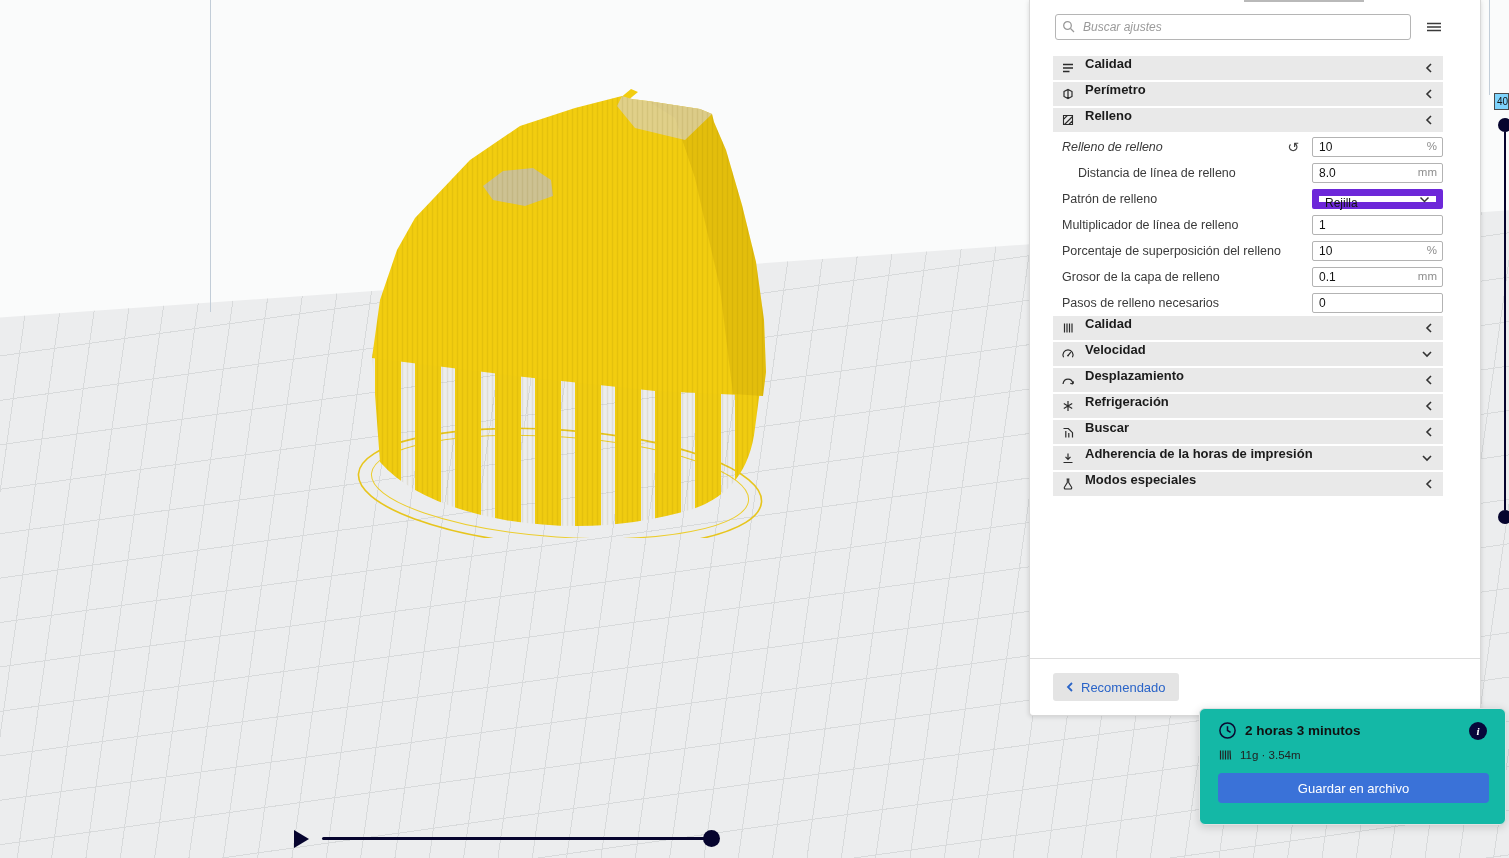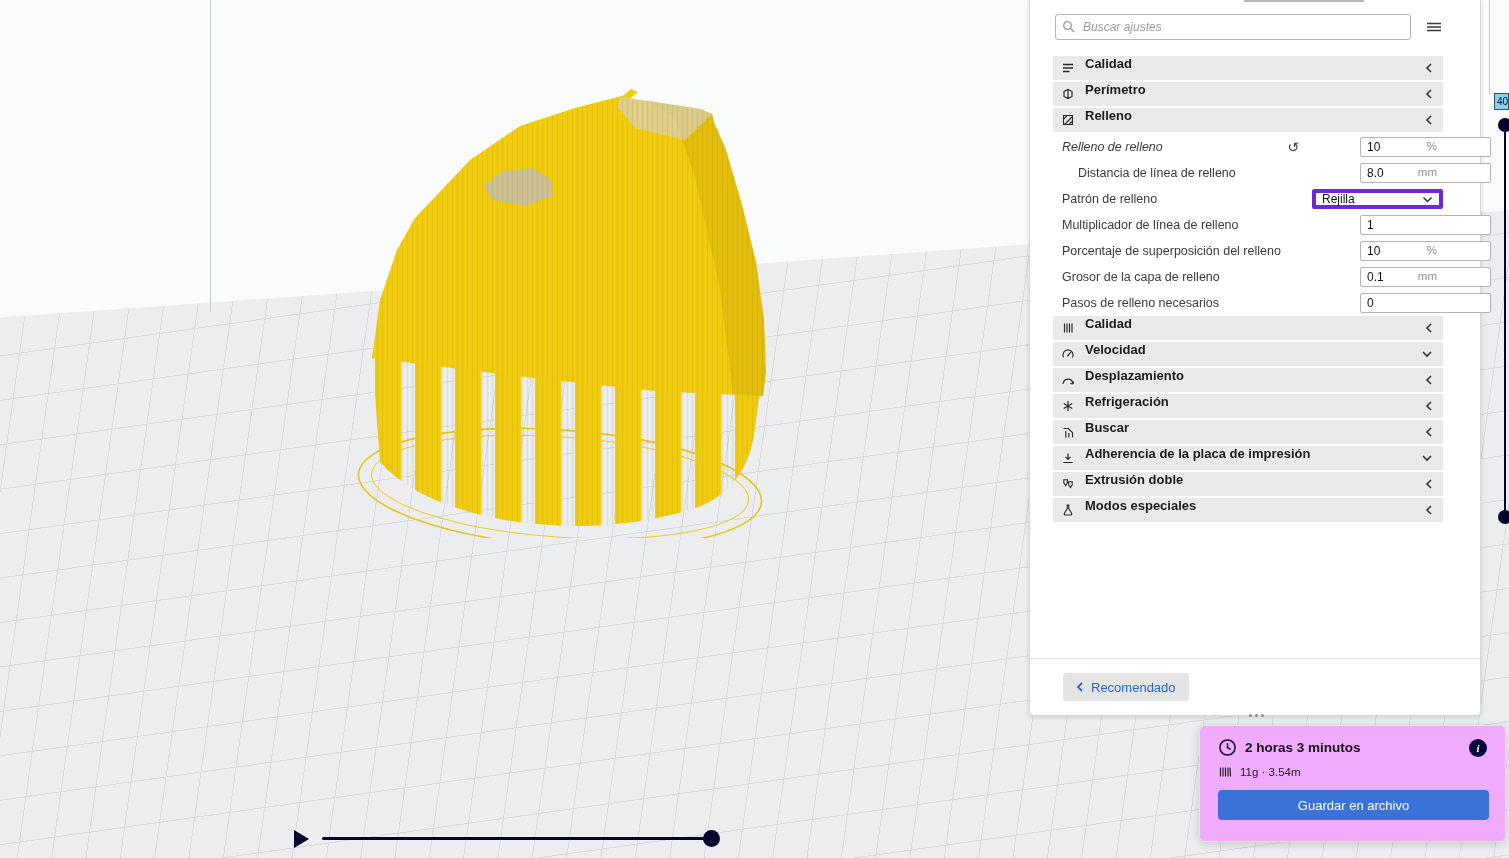--- a/index.html
+++ b/index.html
@@ -67,45 +67,45 @@
   .cat-label{flex:1;font-weight:bold;font-size:13px;color:#1b1b1b;}
   .chev{display:flex;align-items:center;}
   .set{height:26px;display:flex;align-items:center;padding-left:9px;}
   .set-label{flex:1;font-size:12.5px;color:#3a3a3a;white-space:nowrap;overflow:hidden;}
   .set.modified .set-label{font-style:italic;}
   .set.child .set-label{padding-left:16px;}
   .reset{width:18px;margin-right:10px;font-size:14px;color:#444;line-height:1;cursor:pointer;text-align:center;}
   .field{position:relative;width:131px;height:20px;flex:none;}
   .field input{
     width:100%;height:100%;box-sizing:border-box;border:1px solid #b3b3b3;border-radius:2px;
-    font:12px "Liberation Sans","DejaVu Sans",sans-serif;color:#111;padding:0 26px 0 6px;background:#fff;margin-left:48px;
+    font:12px "Liberation Sans","DejaVu Sans",sans-serif;color:#111;padding:0 26px 0 6px;background:#fff;
   }
   .unit{position:absolute;right:6px;top:3px;font-size:11.5px;color:#8d8d8d;pointer-events:none;}
   .select{
-    width:131px;height:20px;box-sizing:border-box;border:4px solid #6d28d9;border-radius:2px;flex:none;
-    display:flex;align-items:center;justify-content:space-between;padding:0 6px;font-size:12px;color:#111;
+    width:131px;height:20px;box-sizing:border-box;border:7px solid #6d28d9;border-radius:2px;flex:none;
+    display:flex;align-items:flex-start;justify-content:space-between;padding:0 6px;font-size:12px;color:#111;
     background:#fff;cursor:pointer;
   }
   .panel-footer{
     position:absolute;left:0;right:0;bottom:0;height:56px;border-top:1px solid #ddd;
-    display:flex;align-items:center;padding-left:33px;
+    display:flex;align-items:center;padding-left:23px;
   }
   .mode-btn{
     height:28px;background:#e4e4e4;border:none;border-radius:3px;display:flex;align-items:center;gap:7px;
     padding:0 13px;color:#2a64c8;font-size:13px;cursor:pointer;font-family:inherit;
   }
   .dots{
     position:absolute;left:50%;bottom:-2px;width:3px;height:3px;border-radius:50%;background:#8a8a8a;
     box-shadow:-6px 0 0 #8a8a8a,6px 0 0 #8a8a8a;cursor:ns-resize;
   }
 
   
   .summary{
-    position:absolute;left:1199px;top:725px;width:307px;height:117px;box-sizing:border-box;
-    background:#f0abfc;border:1px solid #e2e2e2;border-radius:6px;box-shadow:0 2px 10px rgba(0,0,0,.16);
+    position:absolute;left:1199px;top:708px;width:307px;height:117px;box-sizing:border-box;
+    background:#14b8a6;border:1px solid #e2e2e2;border-radius:6px;box-shadow:0 2px 10px rgba(0,0,0,.16);
     padding:12px 18px;
   }
   .sum-row{display:flex;align-items:center;}
   .sum-time{font-size:13.5px;font-weight:bold;color:#111;margin-left:8px;}
   .info{
     margin-left:auto;width:18px;height:18px;border-radius:50%;background:#07073a;color:#fff;
     display:flex;align-items:center;justify-content:center;cursor:pointer;
   }
   .info::after{content:"i";font:italic bold 11px "Liberation Serif","DejaVu Serif",serif;}
   .sum-mat{font-size:11.5px;color:#222;margin-left:8px;}
@@ -367,41 +367,28 @@
           </svg>
         </span>
     </div>
 
     <div class="cat">
       <span class="cat-icon">
         <svg class="icon" width="14" height="14" viewBox="0 0 14 14">
             <path d="M7 2.5V8M4.5 5.8 7 8.3l2.5-2.5M2.5 11.5h9" fill="none" stroke="#2b2b2b" stroke-width="1.2"></path>
           </svg>
         </span>
-      <span class="cat-label">Adherencia de la placa de impresión</span>
+      <span class="cat-label">Adherencia de la horas de impresión</span>
       <span class="chev">
         <svg class="icon" width="12" height="8" viewBox="0 0 12 8">
             <polyline points="2,2 6,6 10,2" fill="none" stroke="#333" stroke-width="1.6"></polyline>
           </svg>
         </span>
     </div>
 
-    <div class="cat">
-      <span class="cat-icon">
-        <svg class="icon" width="14" height="14" viewBox="0 0 14 14">
-            <path d="M2.8 2.8h3.6v3L4.6 8.5 2.8 5.8zM7.6 4.8h3.6v3L9.4 10.5 7.6 7.8z" fill="none" stroke="#2b2b2b" stroke-width="1.1"></path>
-          </svg>
-        </span>
-      <span class="cat-label">Extrusión doble</span>
-      <span class="chev">
-        <svg class="icon" width="8" height="12" viewBox="0 0 8 12">
-            <polyline points="6,2 2,6 6,10" fill="none" stroke="#333" stroke-width="1.6"></polyline>
-          </svg>
-        </span>
-    </div>
 
     <div class="cat">
       <span class="cat-icon">
         <svg class="icon" width="14" height="14" viewBox="0 0 14 14">
             <path d="M5.6 2h2.8M6.3 2v3.6L3.4 10.2a1.2 1.2 0 0 0 1 1.8h5.2a1.2 1.2 0 0 0 1-1.8L7.7 5.6V2" fill="none" stroke="#2b2b2b" stroke-width="1.1"></path>
           </svg>
         </span>
       <span class="cat-label">Modos especiales</span>
       <span class="chev">
         <svg class="icon" width="8" height="12" viewBox="0 0 8 12">

